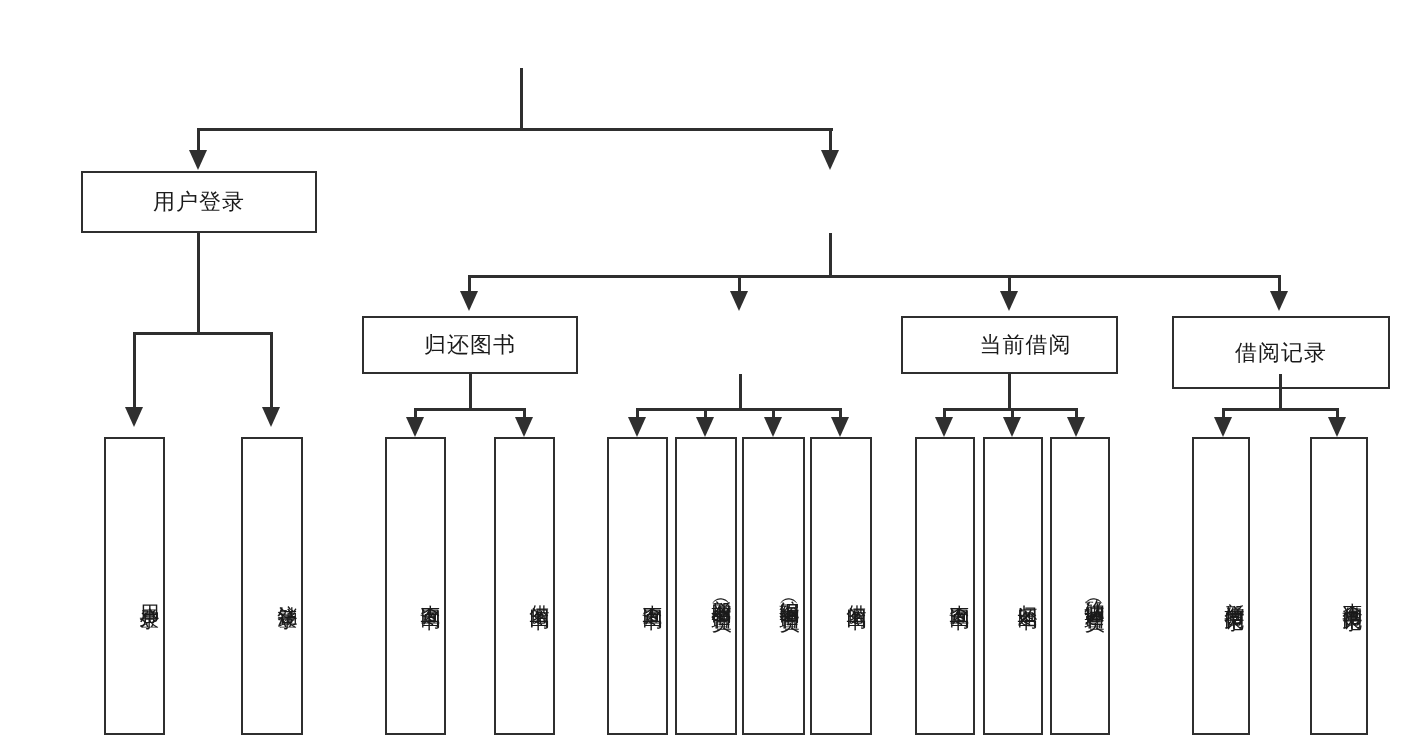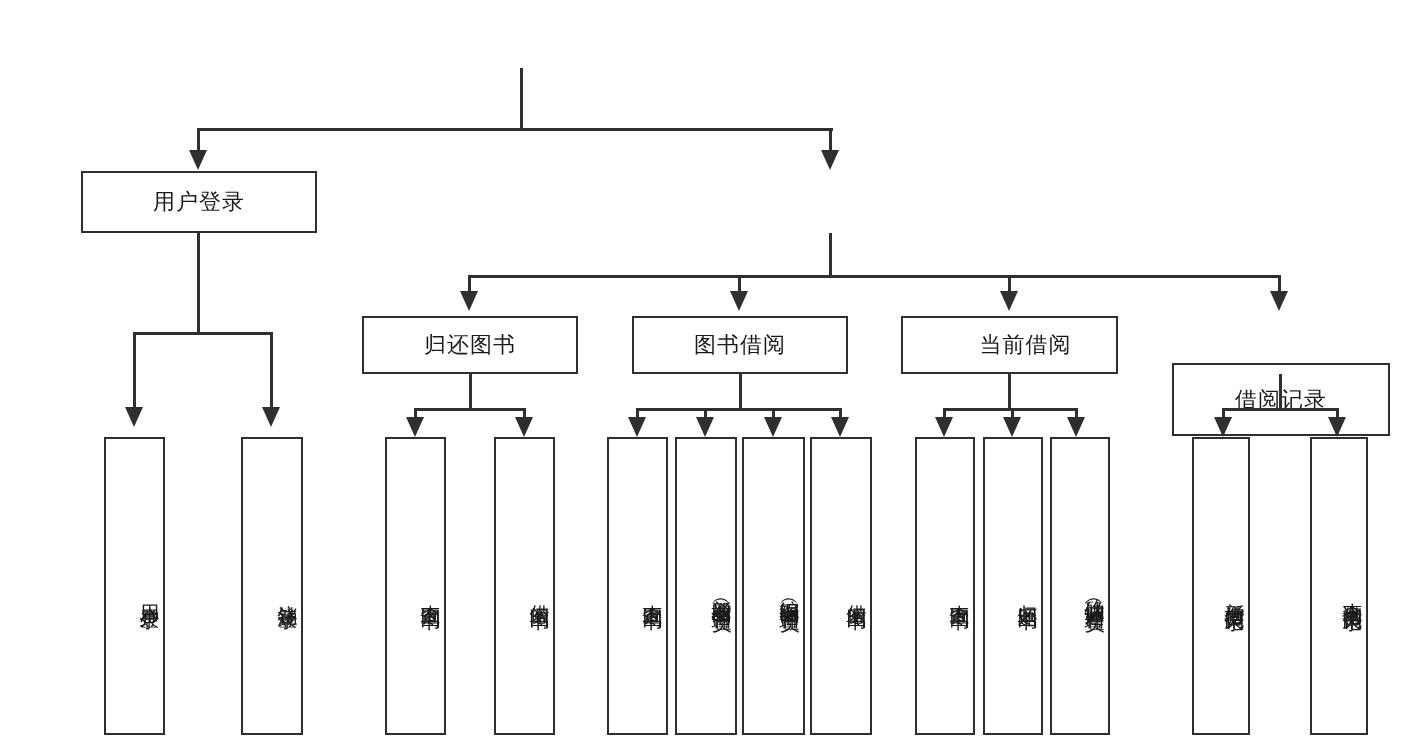--- a/index.html
+++ b/index.html
@@ -106,27 +106,24 @@
   <div class="edge vline" style="left:738px; top:275px; width:3px; height:18px;"></div>
   <div class="arrow" style="left:730px; top:291px;"></div>
   <div class="edge vline" style="left:1008px; top:275px; width:3px; height:18px;"></div>
   <div class="arrow" style="left:1000px; top:291px;"></div>
   <div class="edge vline" style="left:1278px; top:275px; width:3px; height:18px;"></div>
   <div class="arrow" style="left:1270px; top:291px;"></div>
 
   <div class="node h" style="left:362px; top:316px; width:216px; height:58px;">
     <span>归还图书</span>
   </div>
-  <div class="node h" style="left:632px; top:316px; width:216px; height:58px;">
-    <span>图书借阅</span>
-  </div>
   <div class="node h" style="left:901px; top:316px; width:217px; height:58px;padding-left:32px;">
     <span>当前借阅</span>
   </div>
-  <div class="node h" style="left:1172px; top:316px; width:218px; height:73px;margin-top:47px;">
+  <div class="node h" style="left:1172px; top:316px; width:218px; height:73px;">
     <span>借阅记录</span>
   </div>
 
   <div class="edge vline" style="left:469px; top:374px; width:3px; height:36px;"></div>
   <div class="edge hline" style="left:414px; top:408px; width:112px; height:3px;"></div>
   <div class="edge vline" style="left:414px; top:408px; width:3px; height:12px;"></div>
   <div class="arrow" style="left:406px; top:417px;"></div>
   <div class="edge vline" style="left:523px; top:408px; width:3px; height:12px;"></div>
   <div class="arrow" style="left:515px; top:417px;"></div>
 

